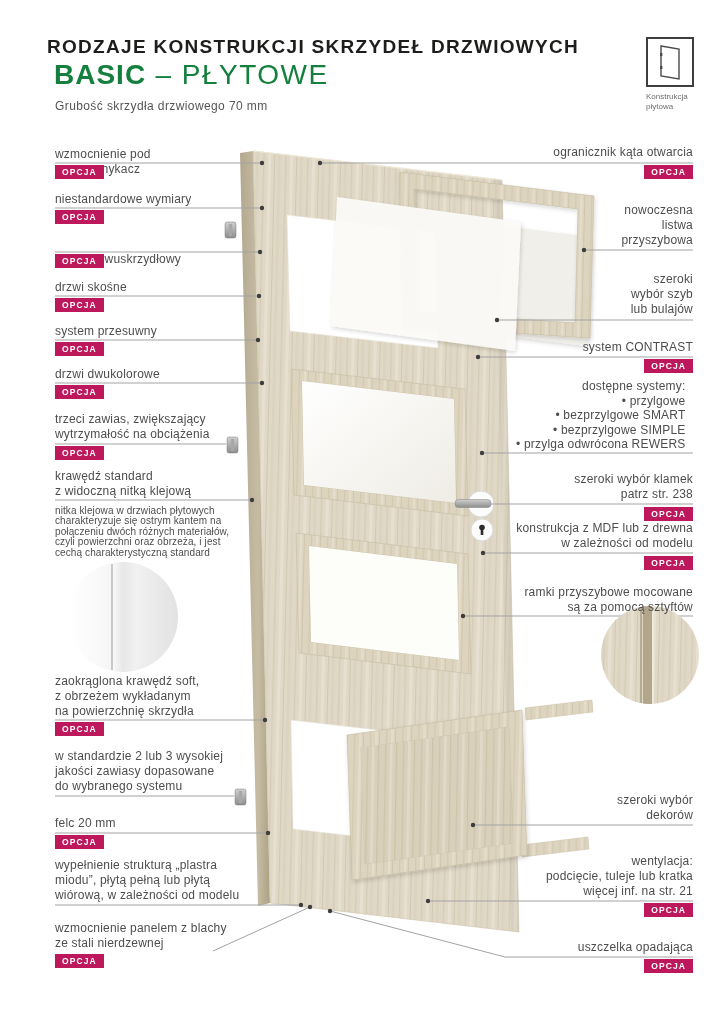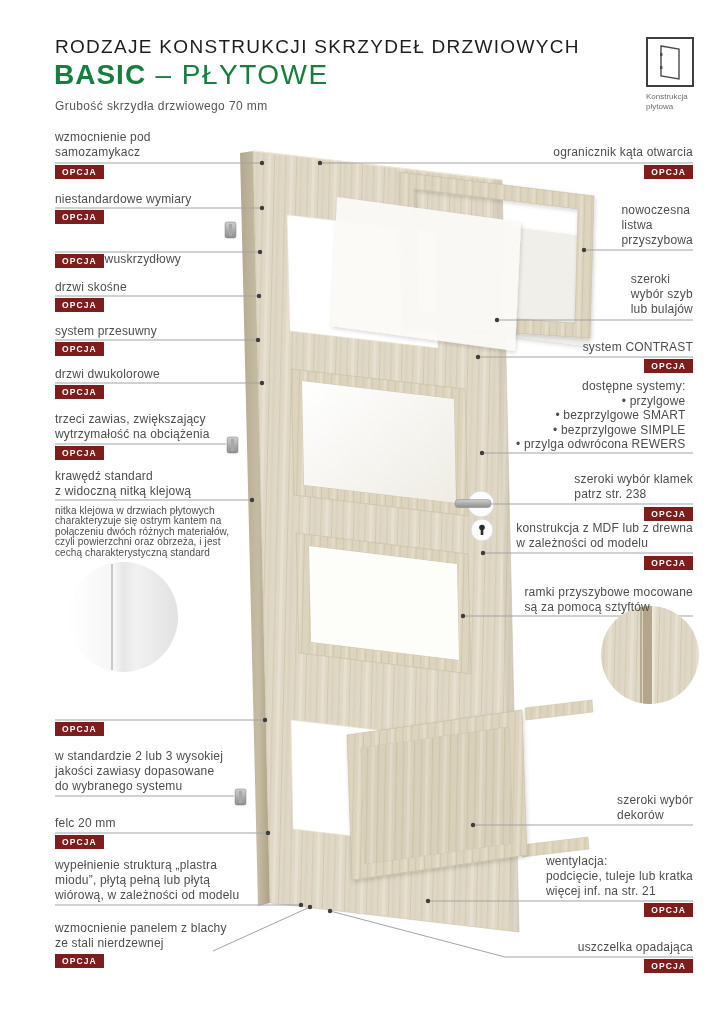--- a/index.html
+++ b/index.html
@@ -1,39 +1,39 @@
 <!DOCTYPE html>
 <html><head>
 <meta charset="utf-8">
 <style>
   html,body{margin:0;padding:0;background:#fff;}
   .page{position:relative;width:723px;height:1017px;background:#ffffff;overflow:hidden;
         font-family:"Liberation Sans",sans-serif;color:#4d4d4d;}
   .art{position:absolute;left:0;top:0;}
   
-  .h-title{position:absolute;left:55px;top:36px;font-size:19px;letter-spacing:1.3px;
-           font-weight:400;color:#1d1d1b;white-space:nowrap;}
+  .h-title{position:absolute;left:47px;top:36px;font-size:19px;letter-spacing:1.3px;
+           font-weight:700;color:#1d1d1b;white-space:nowrap;}
   .h-series{position:absolute;left:54px;top:59px;font-size:28px;letter-spacing:1.5px;
             color:#15803d;font-weight:300;white-space:nowrap;}
   .h-series .bold{font-weight:800;letter-spacing:1px;}
   .h-sub{position:absolute;left:55px;top:99px;font-size:12px;color:#555;letter-spacing:.4px;}
   
   .legend-box{position:absolute;left:646px;top:37px;width:44px;height:46px;
               border:2px solid #3e3e3e;background:#fff;}
   .legend-cap{position:absolute;left:646px;top:92px;width:60px;font-size:8px;
               line-height:9.5px;color:#6e6e6e;}
   
   .lbl{position:absolute;font-size:12px;line-height:15px;color:#4d4d4d;letter-spacing:.2px;}
   .lbl.left{left:55px;text-align:left;}
-  .lbl.right{right:30px;}
+  .lbl.right{right:30px;text-align:right;}
   .lbl.block-left{text-align:right;}
   .lbl .ln{white-space:nowrap;}
   .note{position:absolute;left:55px;top:506px;font-size:10px;line-height:10.4px;
         color:#4d4d4d;letter-spacing:.1px;}
-  .badge{position:absolute;background:#7f1d1d;color:#fff;font-size:8.5px;font-weight:bold;
+  .badge{position:absolute;background:#be185d;color:#fff;font-size:8.5px;font-weight:bold;
          letter-spacing:1.1px;padding:2.5px 7px 3px 7px;line-height:1;}
   .badge.bl{left:55px;}
   .badge.br{right:30px;}
 </style>
 </head>
 <body>
 
 <div class="page">
 
   <svg class="art" width="723" height="1017" viewBox="0 0 723 1017">
@@ -217,21 +217,21 @@
       <polygon points="13,7 31,10 31,40 13,37" fill="#fff" stroke="#4a4a4a" stroke-width="1.4"></polygon>
       <rect x="12" y="14" width="2.4" height="3" fill="#4a4a4a"></rect>
       <rect x="12" y="27" width="2.4" height="3" fill="#4a4a4a"></rect>
     </svg>
   </div>
   <div class="legend-cap">
     <div>Konstrukcja</div>
     <div>płytowa</div>
   </div>
 
-  <div class="lbl left" style="top:130px">
+  <div class="lbl left" style="top:147px">
     <div class="ln">wzmocnienie pod</div>
       <div class="ln">samozamykacz</div>
   </div>
   <span class="badge bl" style="top:165px">OPCJA</span>
 
   <div class="lbl left" style="top:192px">
     <div class="ln">niestandardowe wymiary</div>
   </div>
   <span class="badge bl" style="top:210px">OPCJA</span>
 
@@ -267,20 +267,25 @@
   </div>
 
   <div class="note">
     <div>nitka klejowa w drzwiach płytowych</div>
       <div>charakteryzuje się ostrym kantem na</div>
     <div>połączeniu dwóch różnych materiałów,</div>
       <div>czyli powierzchni oraz obrzeża, i jest</div>
     <div>cechą charakterystyczną standard</div>
   </div>
 
+  <div class="lbl left" style="top:674px">
+    <div class="ln">zaokrąglona krawędź soft,</div>
+      <div class="ln">z obrzeżem wykładanym</div>
+    <div class="ln">na powierzchnię skrzydła</div>
+  </div>
   <span class="badge bl" style="top:722px">OPCJA</span>
 
   <div class="lbl left" style="top:749px">
     <div class="ln">w standardzie 2 lub 3 wysokiej</div>
       <div class="ln">jakości zawiasy dopasowane</div>
     <div class="ln">do wybranego systemu</div>
   </div>
 
   <div class="lbl left" style="top:816px">
     <div class="ln">felc 20 mm</div>

